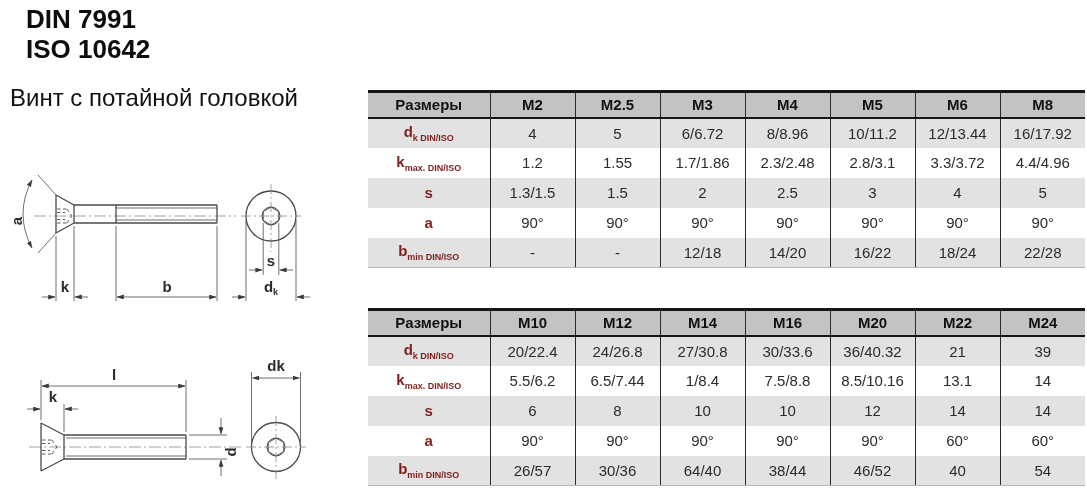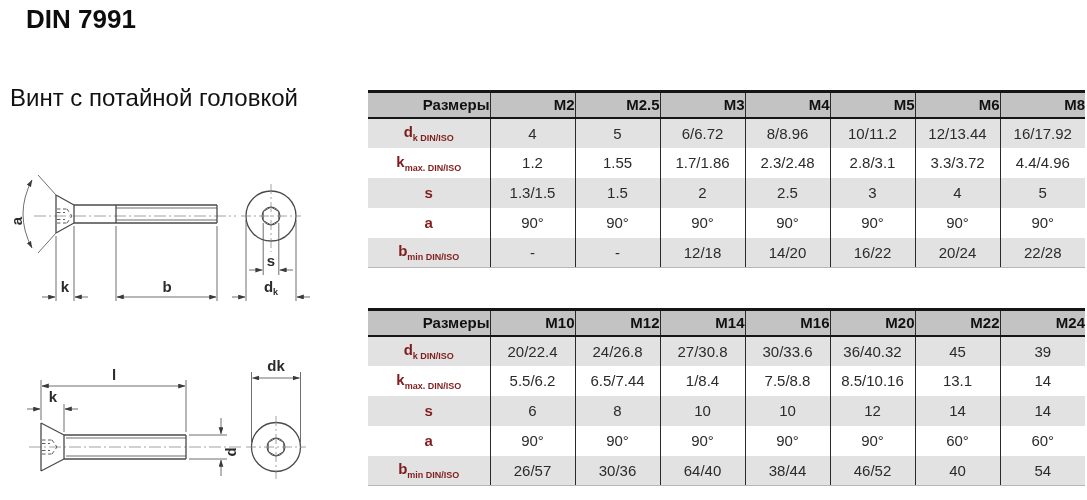--- a/index.html
+++ b/index.html
@@ -23,35 +23,36 @@
   table.spec{
     position:absolute;left:368px;width:717px;border-collapse:collapse;table-layout:fixed;
     font-size:15px;color:#2b2b2b;
   }
   #table-0{top:90px;}
   #table-1{top:308px;}
   table.spec col.c-label{width:122px;}
   table.spec col.c-val{width:85px;}
   table.spec th{
     background:var(--header-bg);height:26px;font-size:15px;font-weight:bold;color:#111;
-    border-top:3px solid #151515;border-bottom:2px solid #151515;text-align:right;
+    border-top:3px solid #151515;border-bottom:2px solid #151515;text-align:center;
   }
   table.spec td{height:30px;text-align:center;vertical-align:middle;}
   table.spec th+th, table.spec td+td{border-left:1.5px solid #2a2a2a;}
   table.spec tbody tr:nth-child(odd){background:var(--alt-row);}
   table.spec tbody tr:last-child td{border-bottom:1.5px solid #b7b7b7;}
   table.spec td.lbl{font-weight:bold;color:#7f1d1d;}
   table.spec td.lbl sub{font-size:9px;font-weight:bold;}
   svg text{font-family:"Liberation Sans", sans-serif;font-size:15px;font-weight:bold;fill:#2b2b2b;}
 </style>
 </head>
 <body>
 
 <div class="titles">
   <div>DIN 7991</div>
+  <div>ISO 10642</div>
 </div>
 
 <div class="subtitle">Винт с потайной головкой</div>
 
 <svg id="drawing-top" class="drawing" width="320" height="138" viewBox="0 0 320 138">
   <defs>
     <marker id="arrEnd" markerWidth="9" markerHeight="7" refX="8.5" refY="3" orient="auto">
       <path d="M0,0 L9,3 L0,6 z" fill="#3a3a3a"></path>
     </marker>
     <marker id="arrStart" markerWidth="9" markerHeight="7" refX="8.5" refY="3" orient="auto-start-reverse">
@@ -250,21 +251,21 @@
         <td>90°</td>
         <td>90°</td>
       </tr>
       <tr>
         <td class="lbl"><span>b</span><sub>min DIN/ISO</sub></td>
         <td>-</td>
         <td>-</td>
         <td>12/18</td>
         <td>14/20</td>
         <td>16/22</td>
-        <td>20/24</td>
+        <td>18/24</td>
         <td>22/28</td>
       </tr>
     </tbody>
   </table>
 <table class="spec" id="table-1">
   <colgroup>
       <col class="c-label">
       <col class="c-val">
       <col class="c-val">
       <col class="c-val">
@@ -286,21 +287,21 @@
       </tr>
     </thead>
     <tbody>
       <tr>
         <td class="lbl"><span>d</span><sub>k DIN/ISO</sub></td>
         <td>20/22.4</td>
         <td>24/26.8</td>
         <td>27/30.8</td>
         <td>30/33.6</td>
         <td>36/40.32</td>
-        <td>45</td>
+        <td>21</td>
         <td>39</td>
       </tr>
       <tr>
         <td class="lbl"><span>k</span><sub>max. DIN/ISO</sub></td>
         <td>5.5/6.2</td>
         <td>6.5/7.44</td>
         <td>1/8.4</td>
         <td>7.5/8.8</td>
         <td>8.5/10.16</td>
         <td>13.1</td>

